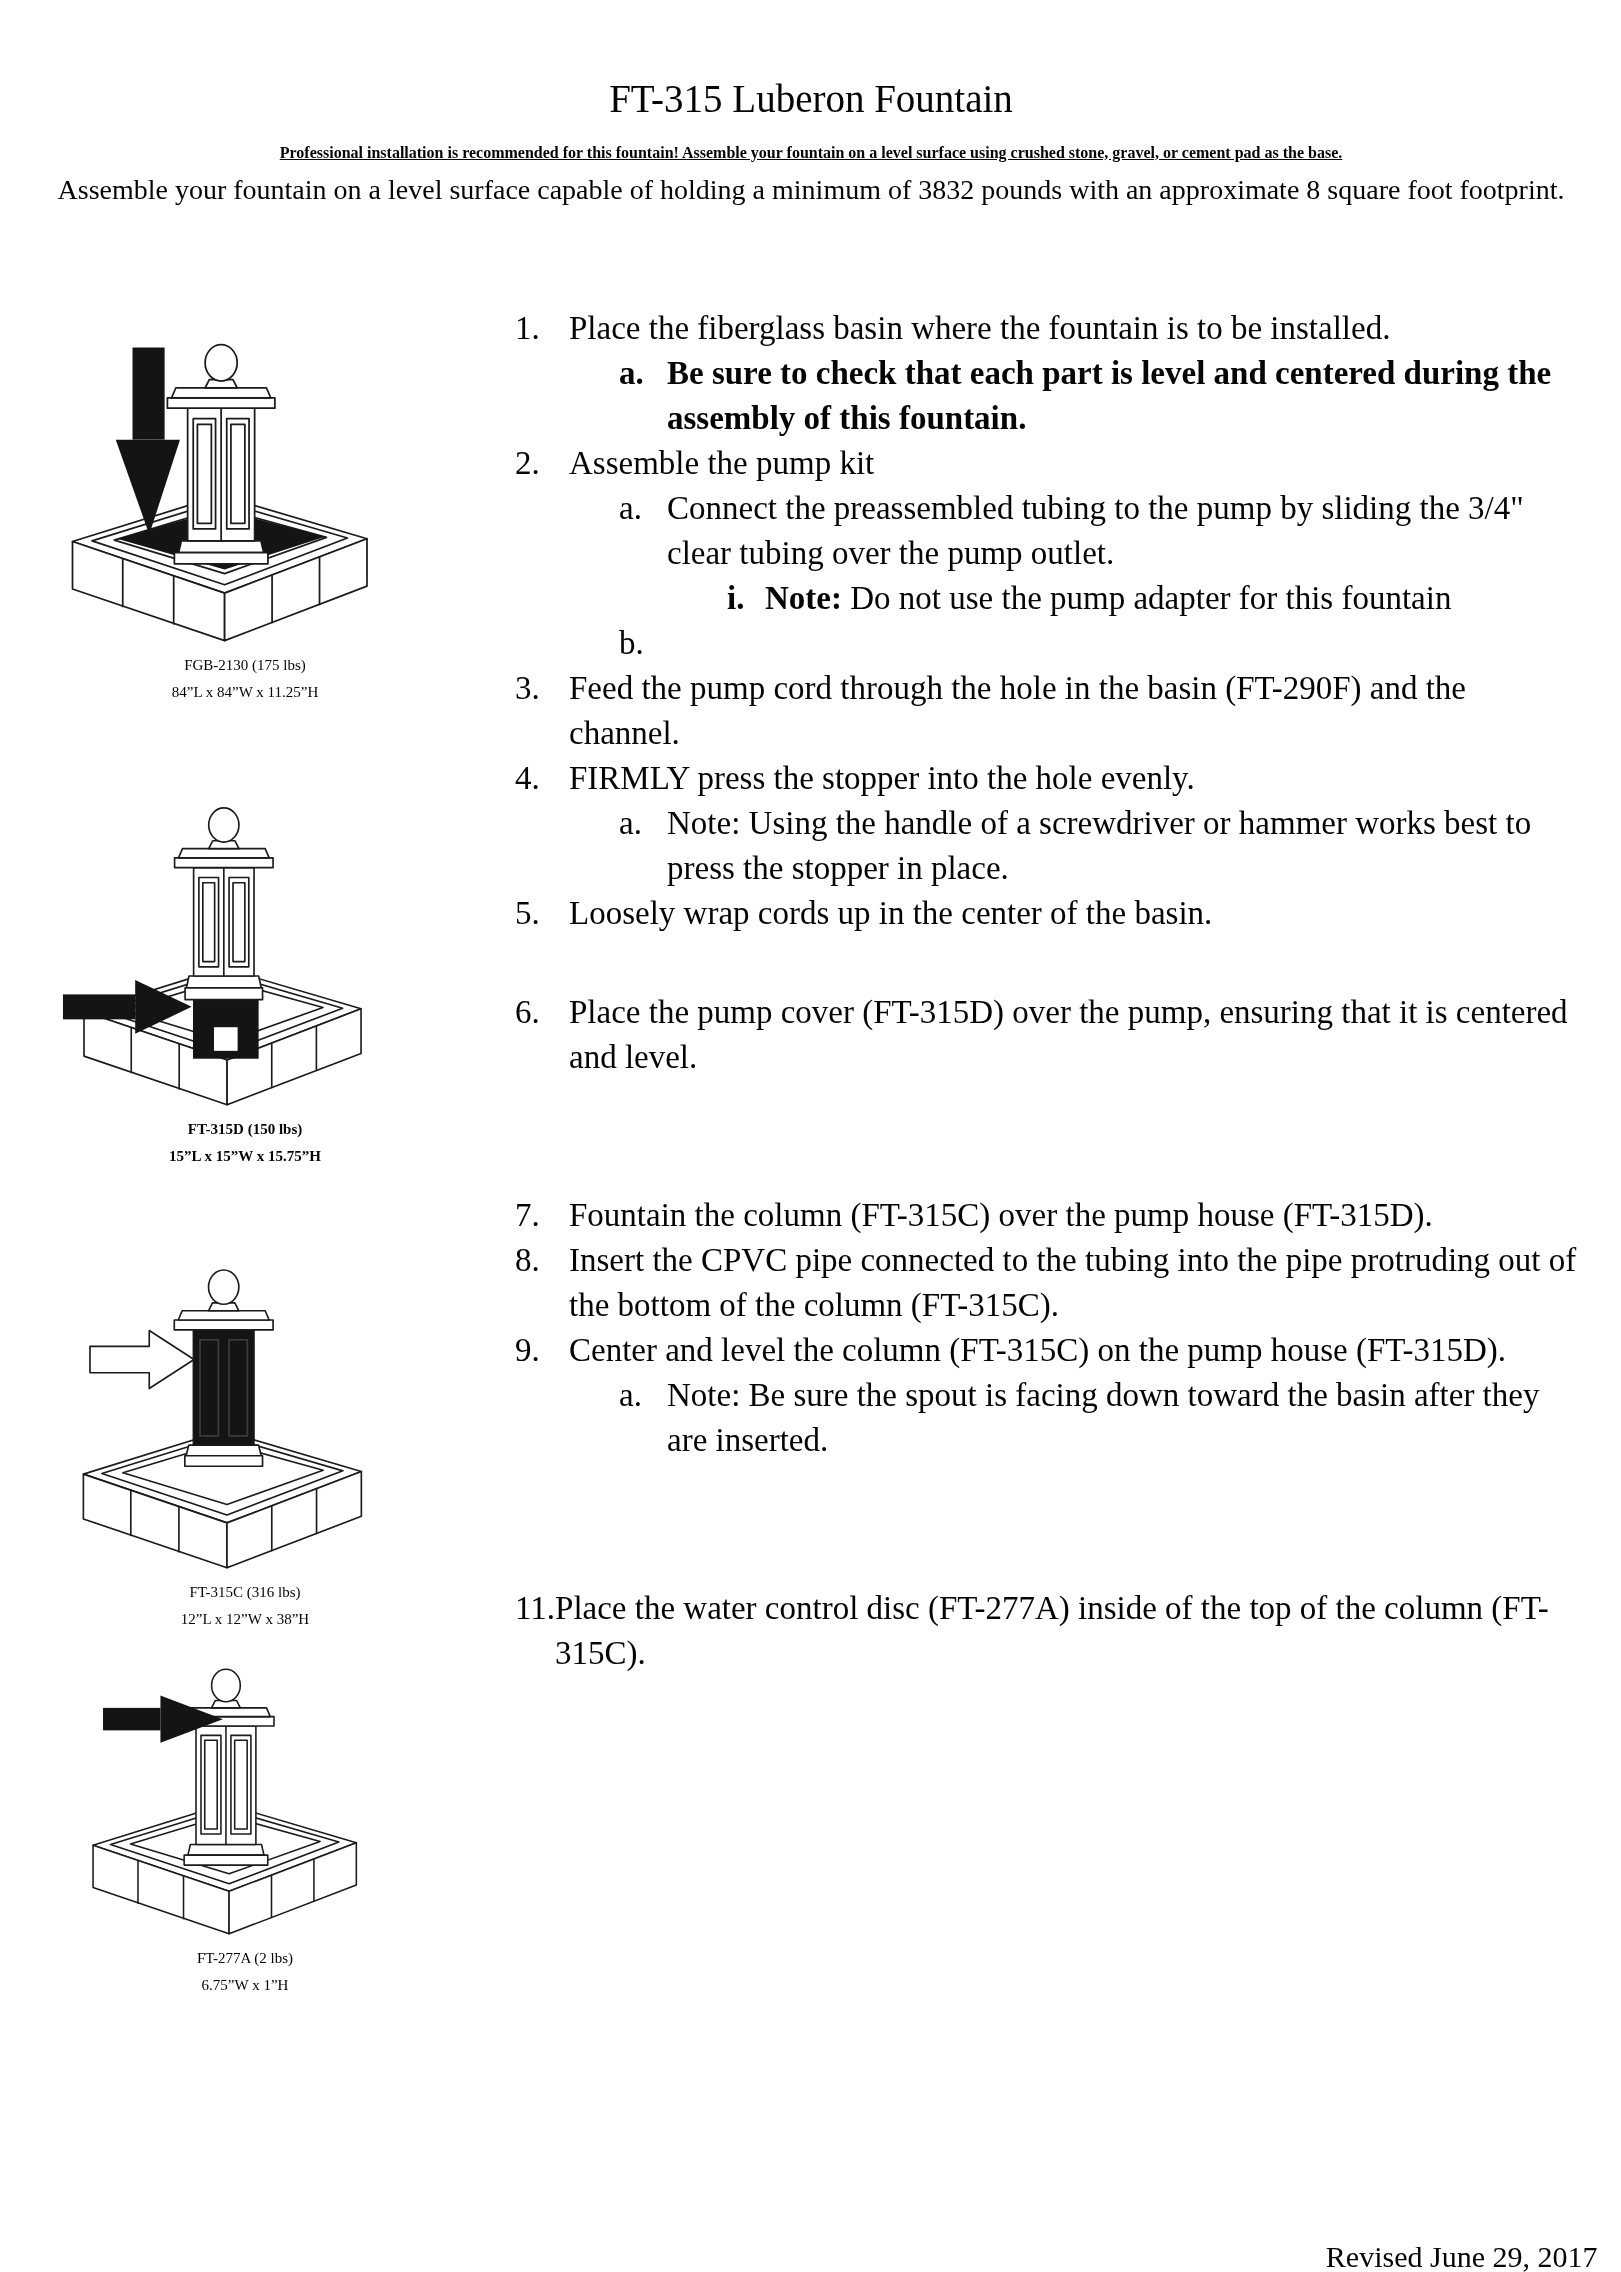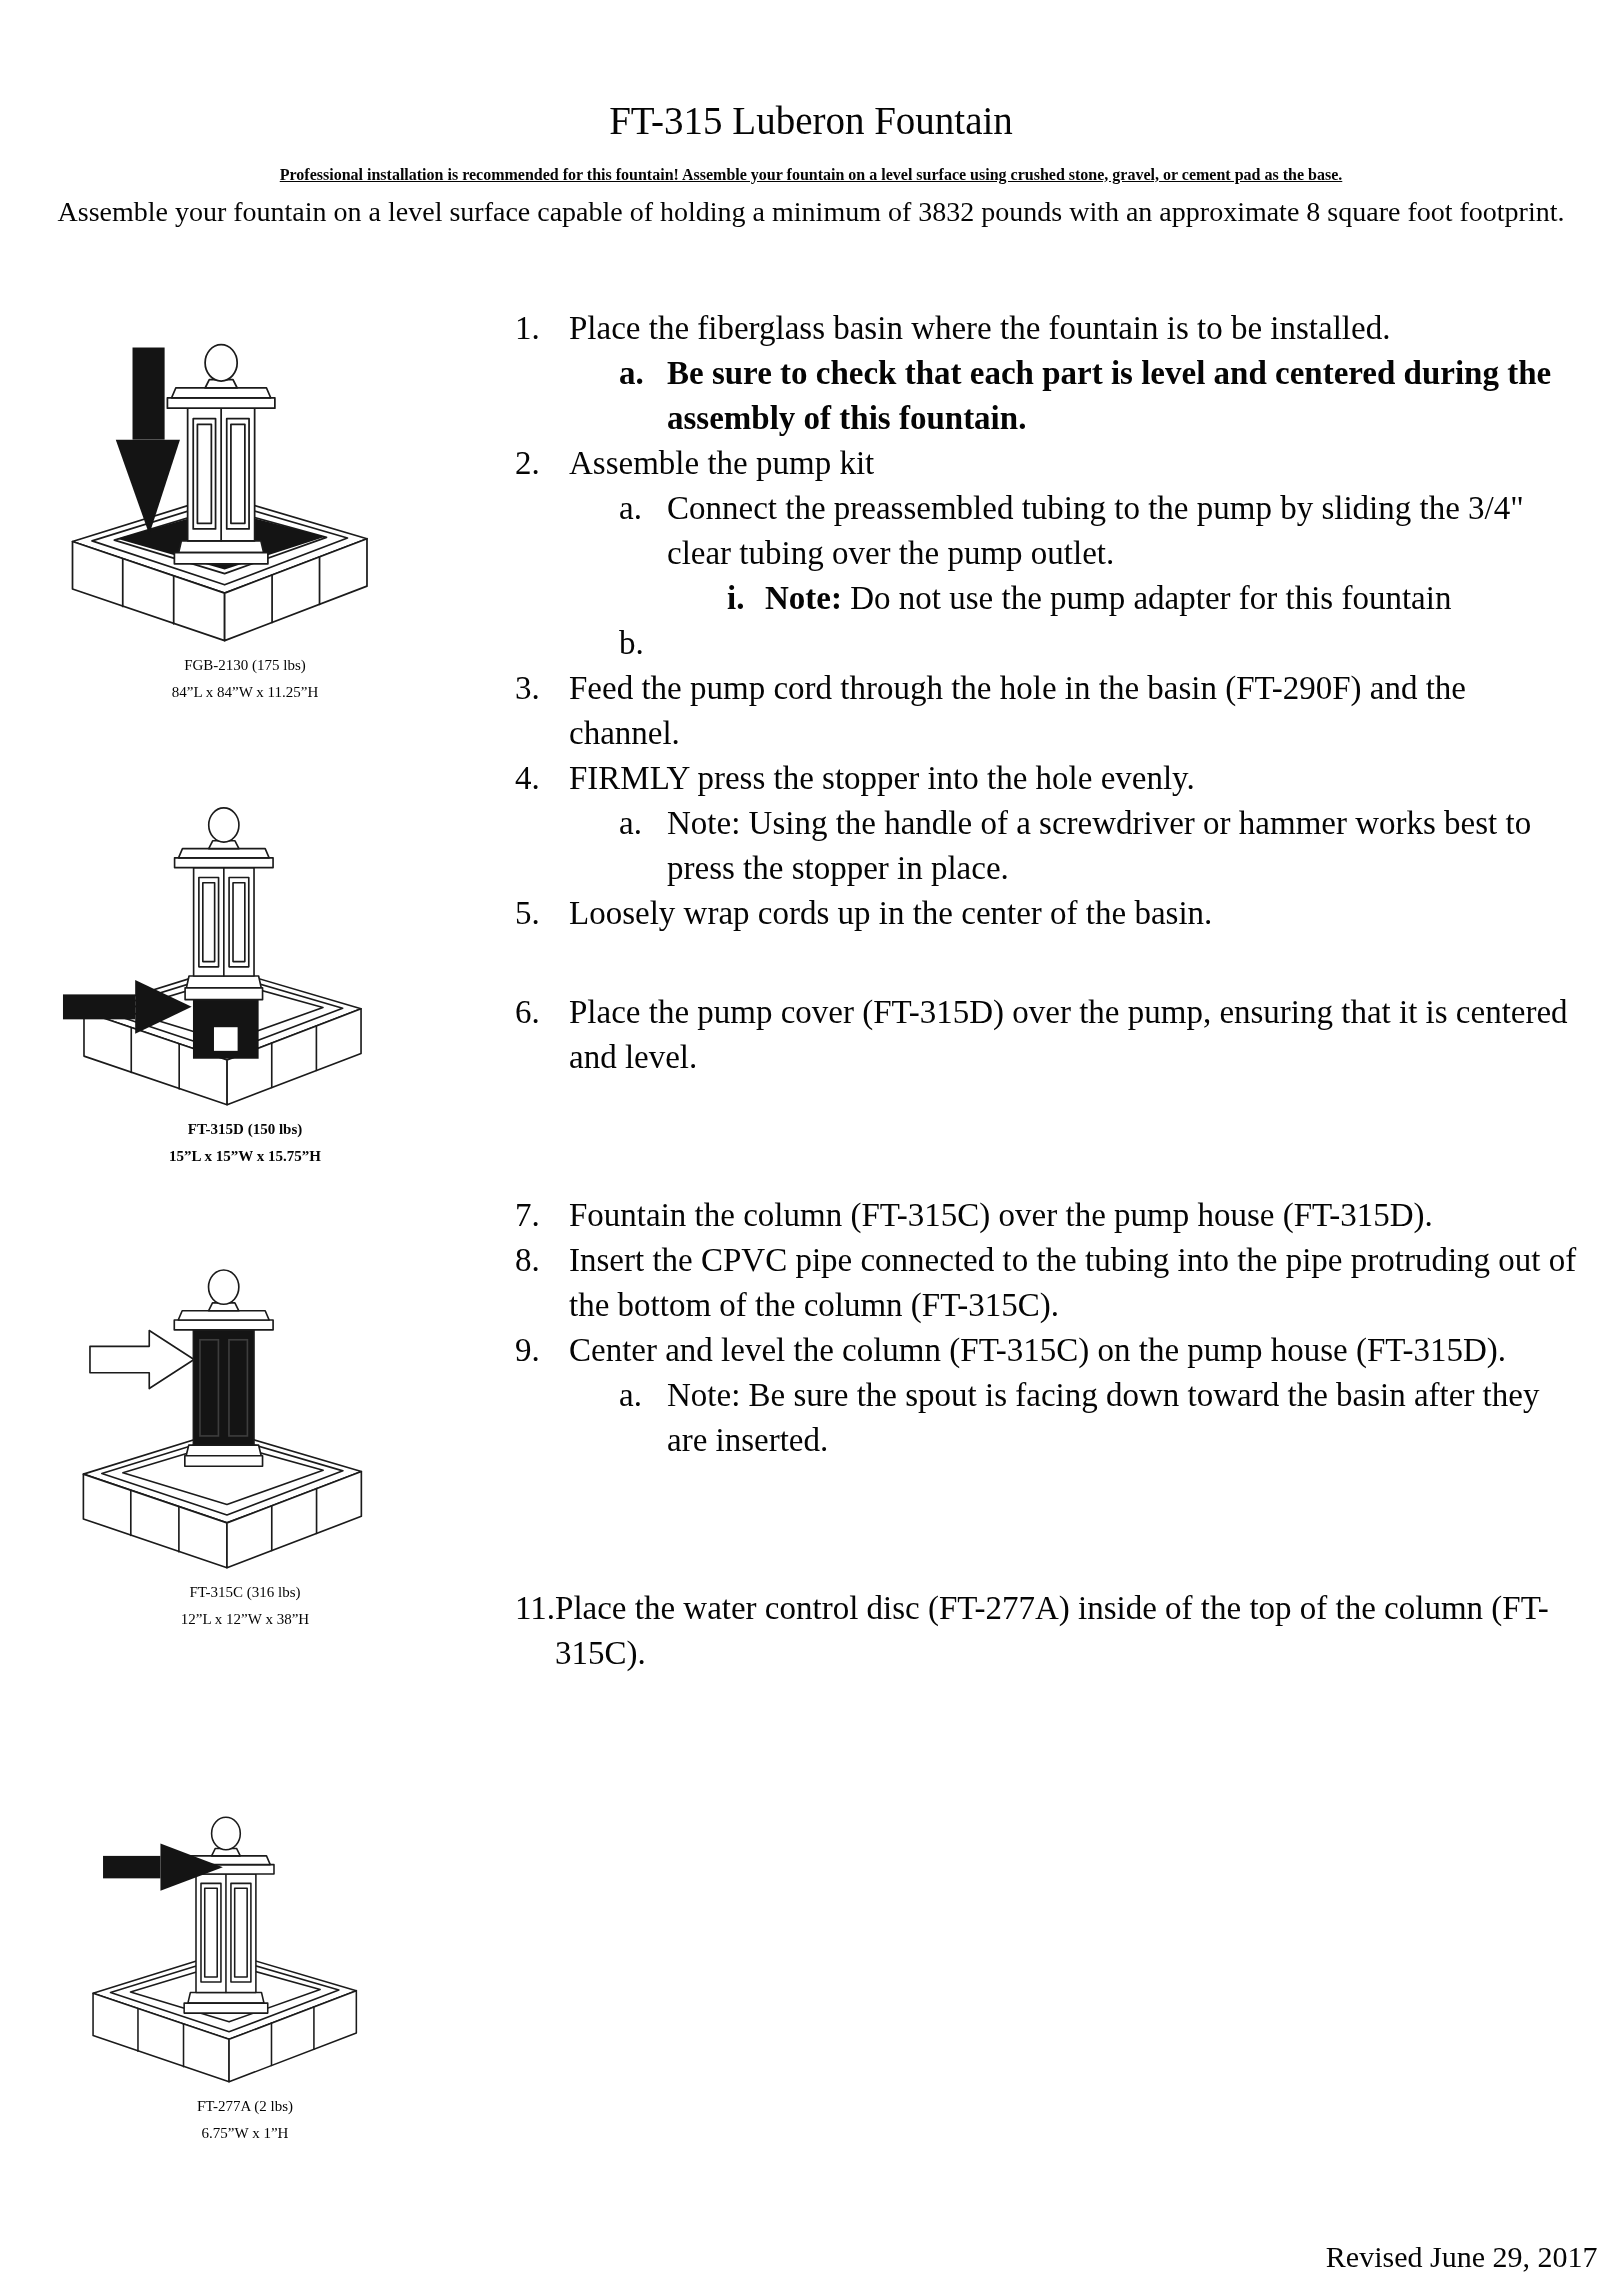--- a/index.html
+++ b/index.html
@@ -5,41 +5,41 @@
   html,body{margin:0;padding:0;background:#888;}
   .page{
     position:relative;
     width:1622px;height:2273px;
     background:#ffffff;
     overflow:hidden;
     font-family:"Liberation Serif","DejaVu Serif",serif;
     color:#050505;
   }
   
-  .hdr{position:absolute;top:0;left:0;width:1622px;text-align:center;margin-top:22px;}
+  .hdr{position:absolute;top:0;left:0;width:1622px;text-align:center;}
   .hdr h1{
     margin:75px 0 0 0;
     font-size:39px;font-weight:normal;line-height:48px;
   }
   .warn-bold{
     margin:11.5px auto 0 auto;width:1590px;
     font-size:16px;font-weight:bold;line-height:35px;
     text-decoration:underline;
   }
   .warn-plain{
     margin:4.3px auto 0 auto;width:1590px;
     font-size:28px;font-weight:normal;line-height:32px;
   }
   
   figure{position:absolute;left:43px;margin:0;padding:0;width:447px;}
   figure svg{display:block;}
   .fig1{top:321px;}
   .fig2{top:804px;font-weight:bold;}
   .fig3{top:1266px;}
-  .fig4{top:1796px;}
+  .fig4{top:1648px;}
   figcaption{
     width:404px;margin-top:10px;text-align:center;
     font-size:15px;line-height:27.4px;
   }
   .ln{stroke:#1b1b1b;stroke-width:2.5;fill:none;stroke-linejoin:round;stroke-linecap:round;}
   .lnw{stroke:#1b1b1b;stroke-width:2.5;fill:#ffffff;stroke-linejoin:round;}
   .blk{fill:#141414;stroke:none;}
   
   .steps{position:absolute;left:505px;top:306px;width:1078px;
     font-size:33px;line-height:45px;}

